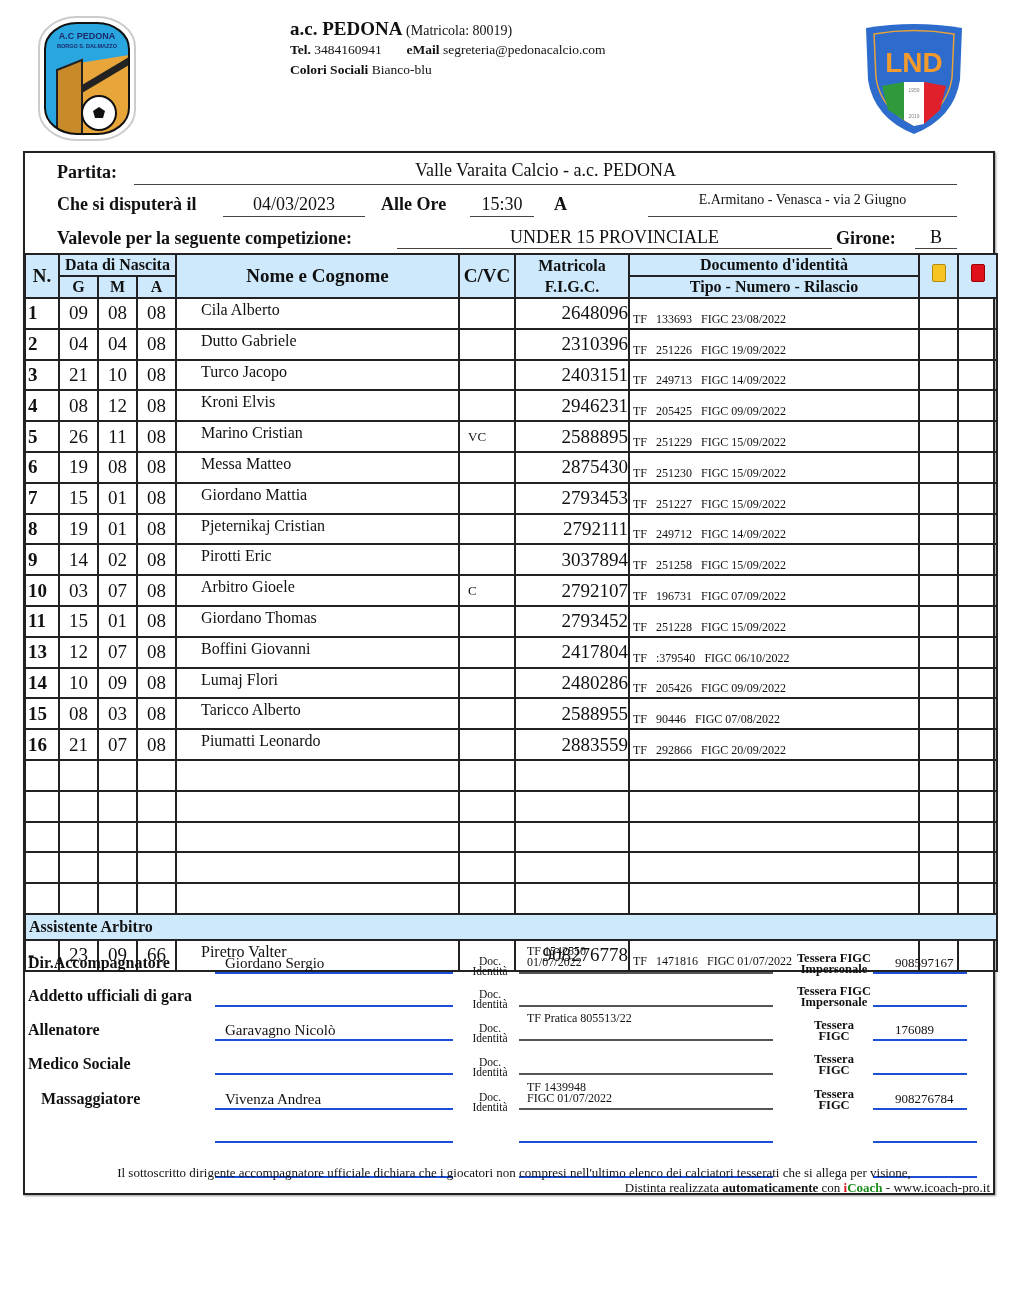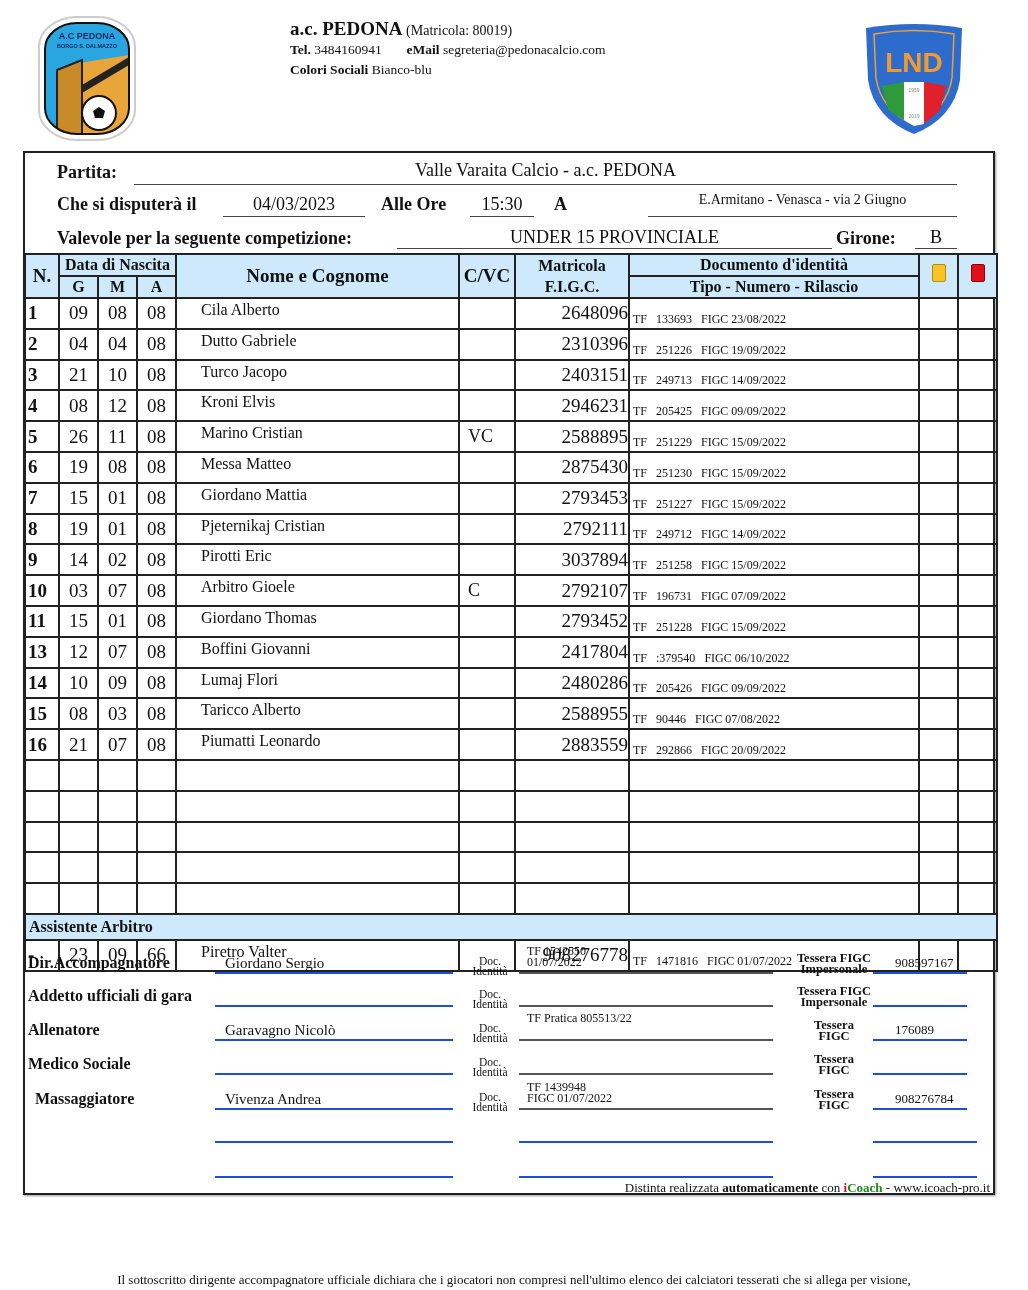--- a/index.html
+++ b/index.html
@@ -22,39 +22,39 @@
   .uline { border-bottom:1.5px solid #444; text-align:center; font-size:18px; }
 
   
   #grid { left:24px; top:253px; width:972px; border-collapse:collapse; table-layout:fixed; }
   #grid td, #grid th { border:2px solid #222; padding:0; height:26.8px; font-weight:normal; }
   #grid th { background:#cde9fb; font-weight:bold; font-size:16px; text-align:center; }
   #grid th.small { font-size:16px; height:20px; }
   #grid td.n { font-weight:bold; font-size:19px; text-align:left; padding-left:2px; }
   #grid td.d { font-size:19px; text-align:center; }
   #grid td.name { font-size:16px; padding-left:24px; vertical-align:top; padding-top:2px; }
-  #grid td.cvc { font-size:18px; padding-left:8px; }
+  #grid td.cvc { font-size:13px; padding-left:8px; }
   #grid td.mat { font-size:19px; text-align:right; }
   #grid td.doc { font-size:12px; padding-left:3px; vertical-align:bottom; padding-bottom:1px; }
   #grid td.doc span { margin-right:9px; }
   #grid tr.aa td { background:#cde9fb; font-weight:bold; font-size:16px; padding-left:3px; height:24px; }
   .card { display:inline-block; width:12px; height:16px; border-radius:2px; vertical-align:middle; }
 
   
   .staff-lbl { font-weight:bold; font-size:16px; }
   .staff-line { border-bottom:2px solid #1d4ed8; font-size:15px; padding-left:10px; height:17px; }
   .doc-lbl { font-weight:normal; font-size:11.5px; line-height:10px; text-align:center; }
   .doc-val { font-size:12px; line-height:11px; }
   .tess-lbl { font-weight:bold; font-size:12.5px; line-height:11px; text-align:center; }
   .tess-val { font-size:13px; padding-left:22px; }
 
   .credit { font-size:13px; }
   .credit .i { color:#d12; font-weight:bold; }
   .credit .c { color:#1a8a1a; font-weight:bold; }
-  .footer { left:40px; top:1273px; width:948px; font-size:13px; text-align:center; line-height:14px; }
+  .footer { left:40px; top:1166px; width:948px; font-size:13px; text-align:center; line-height:14px; }
 </style>
 </head>
 <body>
 
 <svg id="club-logo" class="abs" viewBox="0 0 100 127">
   <rect x="2" y="2" width="96" height="123" rx="38" ry="30" fill="#fff" stroke="#ccc" stroke-width="2"></rect>
   <clipPath id="cl">
       <rect x="8" y="8" width="84" height="111" rx="32" ry="26"></rect>
     </clipPath>
   <g clip-path="url(#cl)">
@@ -469,21 +469,21 @@
       </div>
       <div class="abs" style="left:519px;top:1047px;width:254px;height:26px;border-bottom:2px solid #555">
         <div class="doc-val" style="padding-left:8px"></div>
         <div class="doc-val" style="padding-left:8px"></div>
       </div>
       <div class="abs tess-lbl" style="left:790px;top:1054px;width:88px">
         <div>Tessera</div>
         <div>FIGC</div>
       </div>
       <div class="abs staff-line tess-val" style="left:873px;top:1056px;width:72px"></div>
-      <div class="abs staff-lbl" style="left:35px;top:1090px">Massaggiatore</div>
+      <div class="abs staff-lbl" style="left:41px;top:1090px">Massaggiatore</div>
       <div class="abs staff-line" style="left:215px;top:1091px;width:228px">Vivenza Andrea</div>
       <div class="abs doc-lbl" style="left:466px;top:1092px;width:48px">
         <div>Doc.</div>
         <div>Identità</div>
       </div>
       <div class="abs" style="left:519px;top:1082px;width:254px;height:26px;border-bottom:2px solid #555">
         <div class="doc-val" style="padding-left:8px">TF   1439948</div>
         <div class="doc-val" style="padding-left:8px">FIGC 01/07/2022</div>
       </div>
       <div class="abs tess-lbl" style="left:790px;top:1089px;width:88px">

